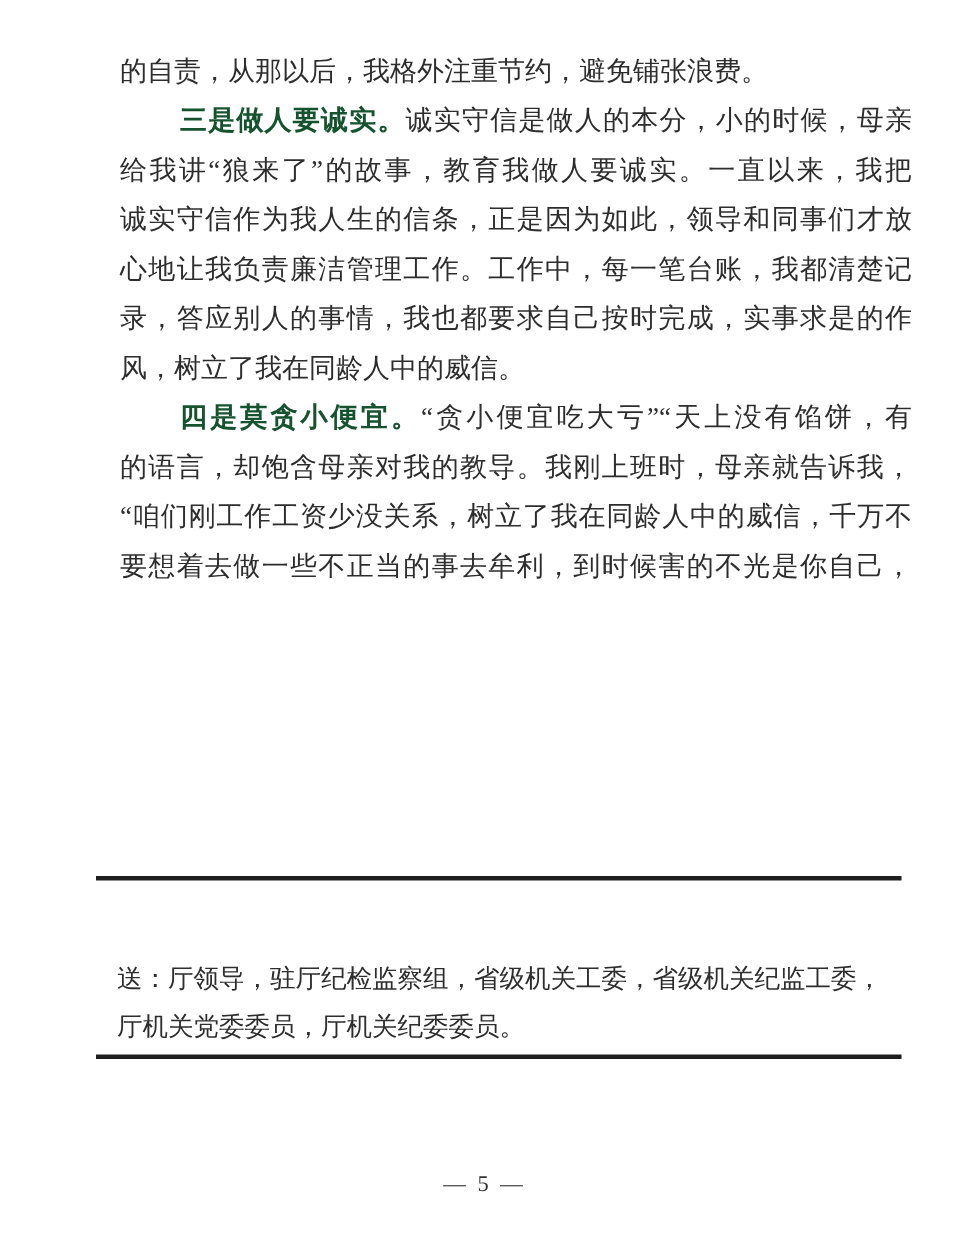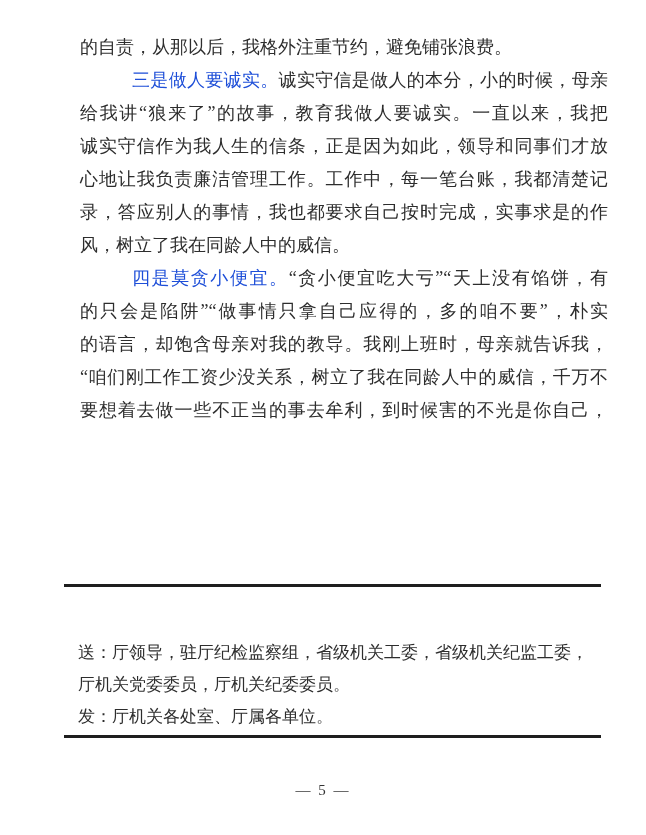--- a/index.html
+++ b/index.html
@@ -20,21 +20,21 @@
     height:33px; line-height:33px;
     text-align:justify;
     text-align-last:justify;
     -moz-text-align-last:justify;
   }
   .line.para-end {
     text-align-last:left;
     -moz-text-align-last:left;
   }
   .line.para-start { text-indent:40px; }
-  .lead { font-weight:400; color:#1d4ed8;margin-left:12px; }
+  .lead { font-weight:700; color:#14532d; }
   .distribution {
     position:absolute;
     left:64px; top:584px; width:537px;
   }
   .rule { height:3px; background:#1e1e1e; }
   .dist-text {
     padding:2px 8px 2px 14px;
     font-size:17px;
     line-height:32px;
     color:#2d2d2d;
@@ -56,31 +56,29 @@
 
   <div class="body-text">
     <div class="line para-end">的自责，从那以后，我格外注重节约，避免铺张浪费。</div>
     <div class="line para-start"><span class="lead">三是做人要诚实。</span><span>诚实守信是做人的本分，小的时候，母亲</span></div>
     <div class="line">给我讲“狼来了”的故事，教育我做人要诚实。一直以来，我把</div>
     <div class="line">诚实守信作为我人生的信条，正是因为如此，领导和同事们才放</div>
     <div class="line">心地让我负责廉洁管理工作。工作中，每一笔台账，我都清楚记</div>
     <div class="line">录，答应别人的事情，我也都要求自己按时完成，实事求是的作</div>
     <div class="line para-end">风，树立了我在同龄人中的威信。</div>
     <div class="line para-start"><span class="lead">四是莫贪小便宜。</span><span>“贪小便宜吃大亏”“天上没有馅饼，有</span></div>
-    <div class="line">的只会是陷阱”“做事情只拿自己应得的，多的咱不要”，朴实</div>
     <div class="line">的语言，却饱含母亲对我的教导。我刚上班时，母亲就告诉我，</div>
     <div class="line">“咱们刚工作工资少没关系，树立了我在同龄人中的威信，千万不</div>
     <div class="line">要想着去做一些不正当的事去牟利，到时候害的不光是你自己，</div>
   </div>
 
   <div class="distribution">
     <div class="rule"></div>
     <div class="dist-text">
       <div>送：厅领导，驻厅纪检监察组，省级机关工委，省级机关纪监工委，</div>
       <div>厅机关党委委员，厅机关纪委委员。</div>
-      <div>发：厅机关各处室、厅属各单位。</div>
     </div>
     <div class="rule"></div>
   </div>
 
   <div class="page-number">— 5 —</div>
 
 </div>
 
 </body></html>

